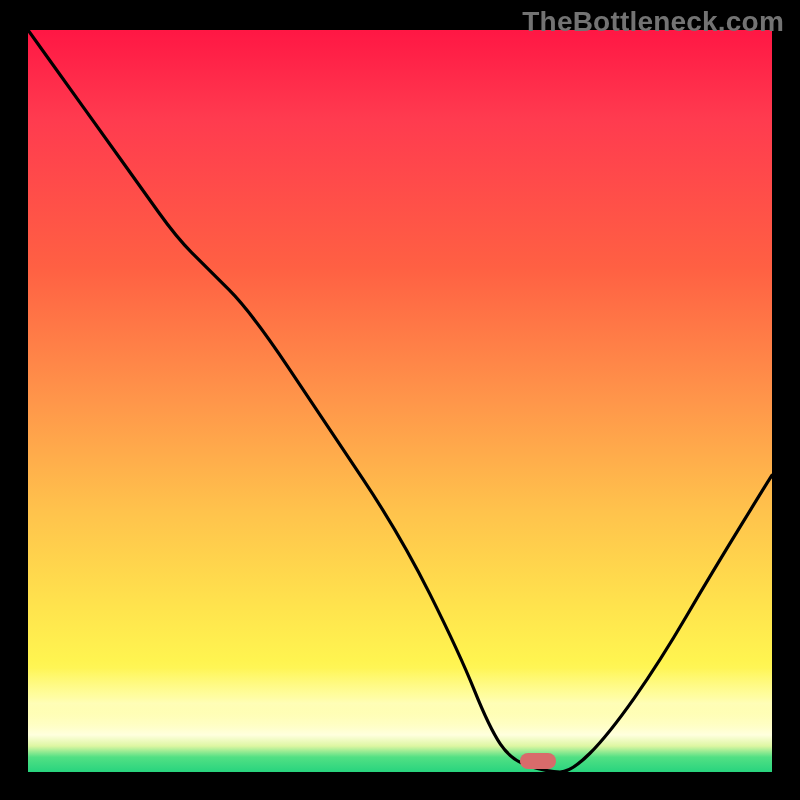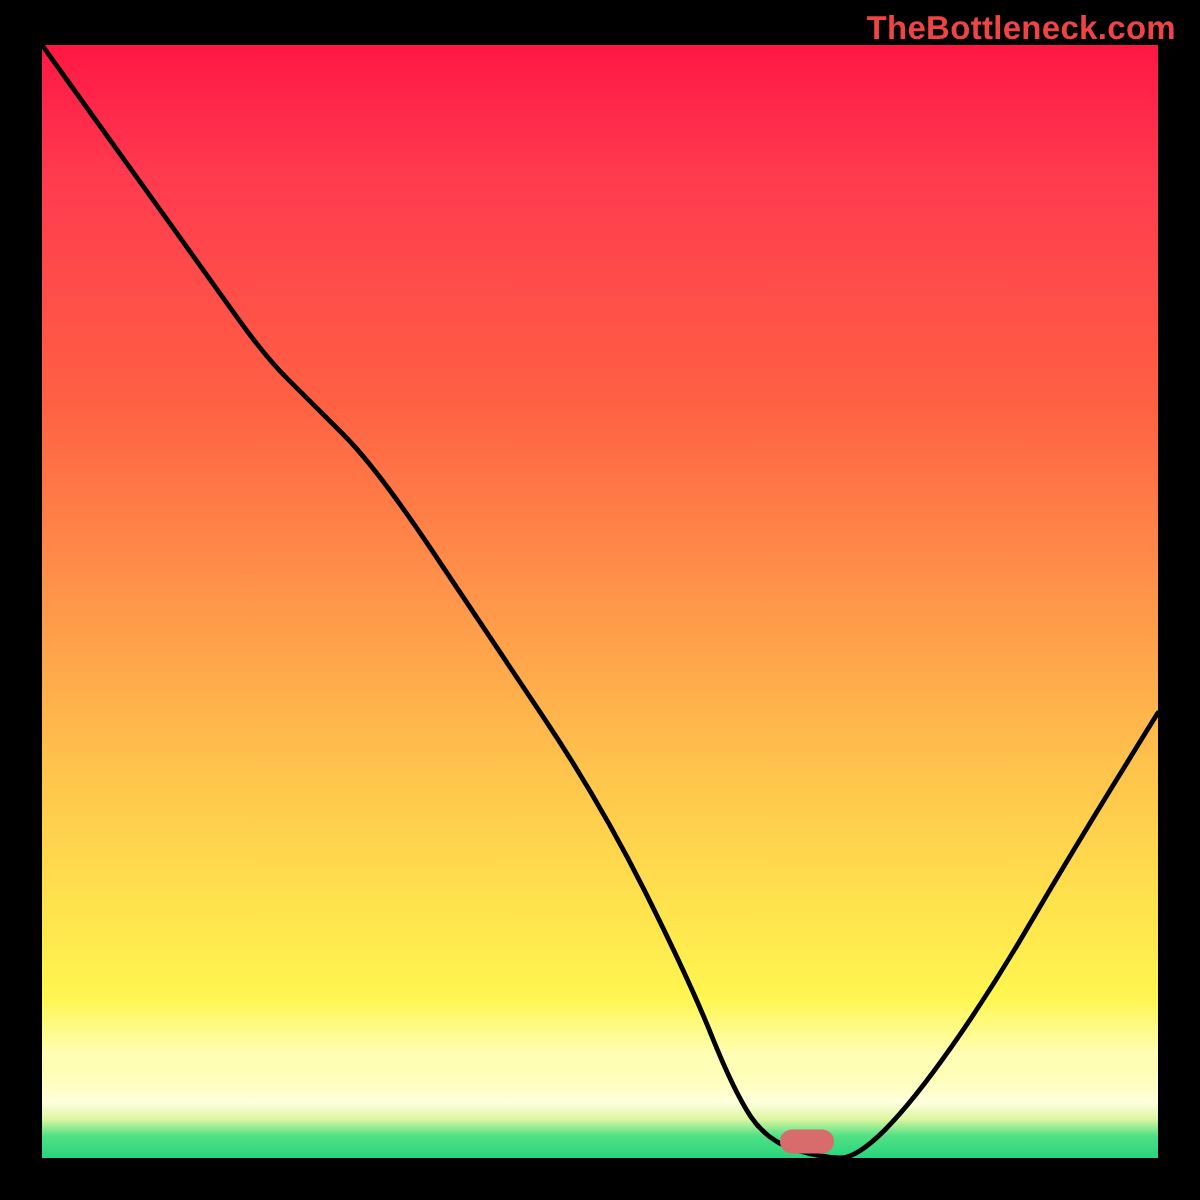--- a/index.html
+++ b/index.html
@@ -14,23 +14,23 @@
     position: relative;
     width: 800px;
     height: 800px;
     background: #000;
   }
   .watermark {
     position: absolute;
     top: 6px;
     right: 16px;
     font-family: Arial, Helvetica, sans-serif;
-    font-size: 22px;
+    font-size: 28px;
     font-weight: 600;
-    color: #ef4444;
+    color: #737373;
     letter-spacing: 0.2px;
     z-index: 3;
   }
   .plot {
     position: absolute;
     left: 28px;
     top: 30px;
     width: 744px;
     height: 742px;
     

